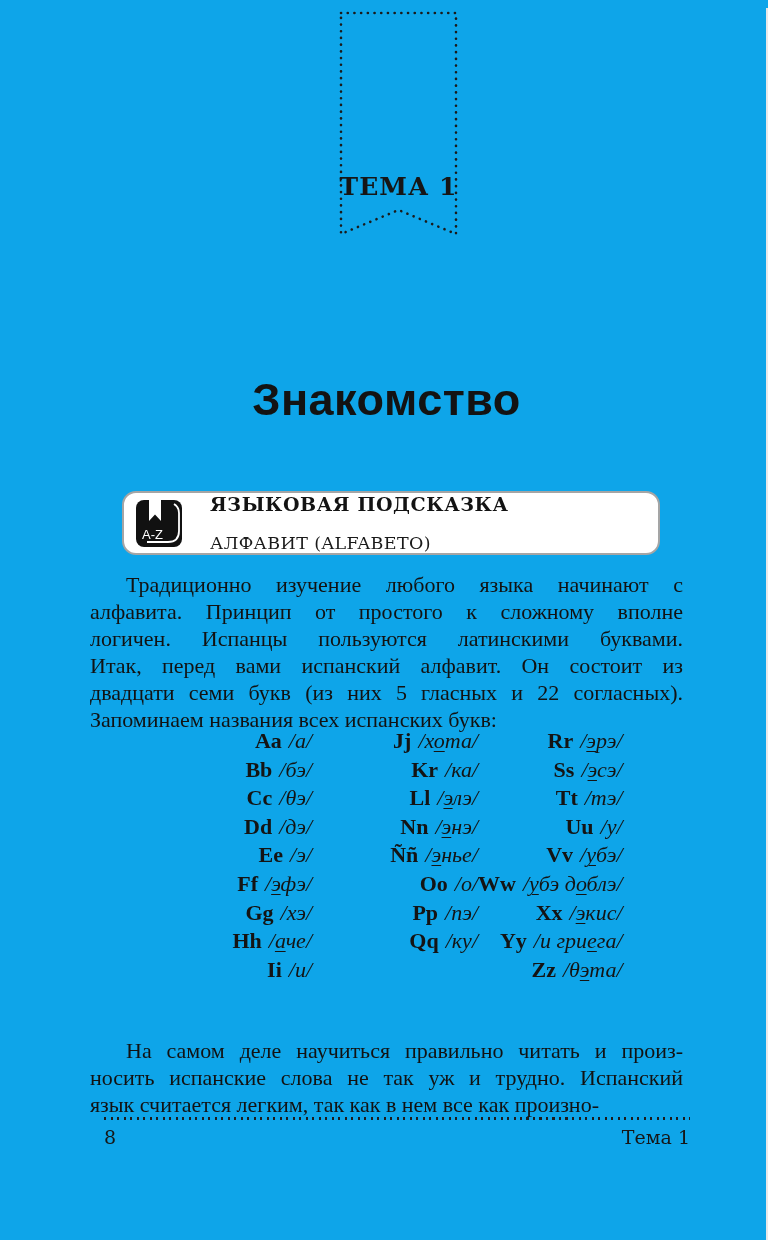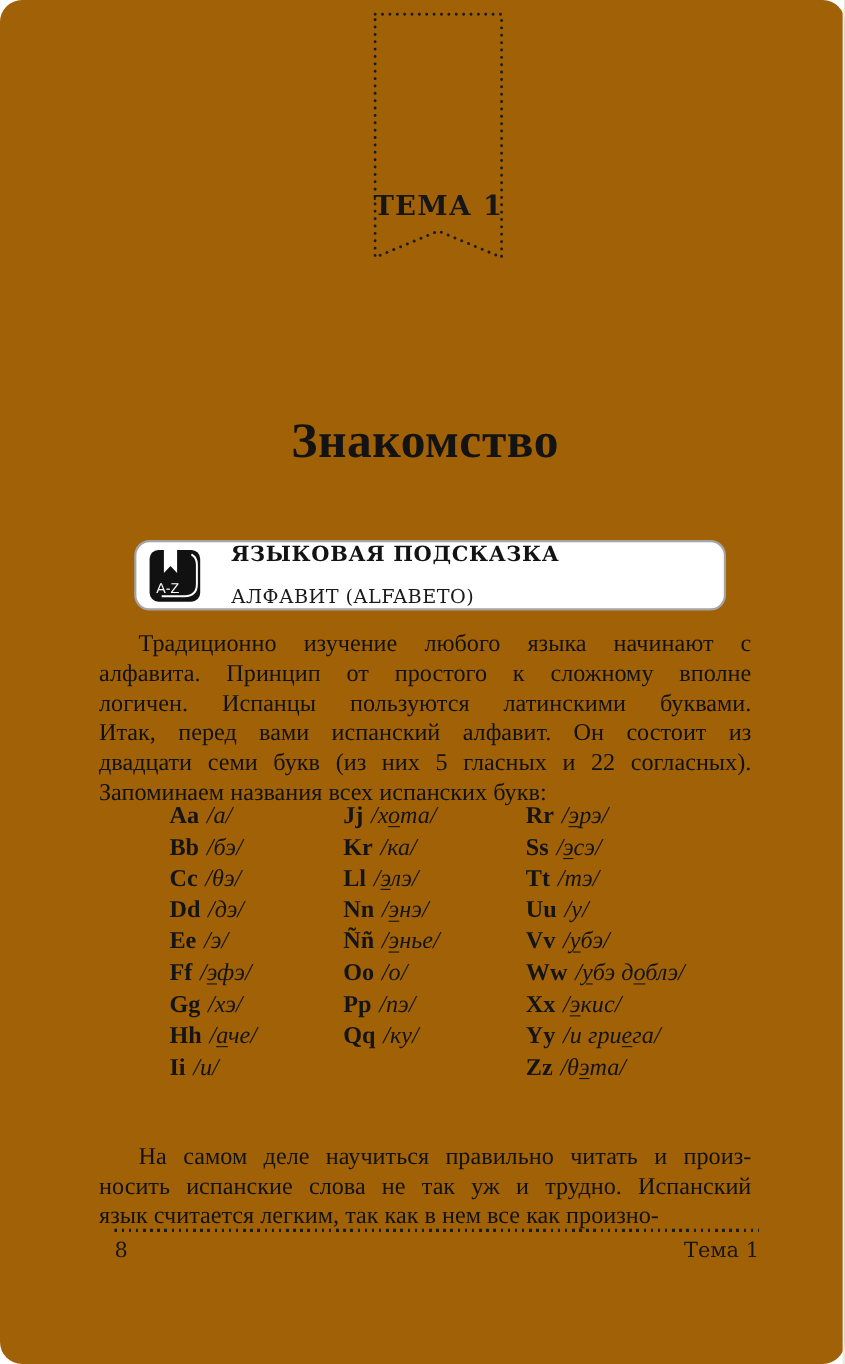--- a/index.html
+++ b/index.html
@@ -1,35 +1,35 @@
 <!DOCTYPE html>
 <html><head>
 <meta charset="utf-8">
 <style>
   html,body{margin:0;padding:0;}
   body{
     width:768px;height:1240px;background:#ffffff;position:relative;
     font-family:"Liberation Serif", serif;color:#141414;overflow:hidden;
   }
-  .page{position:absolute;inset:0;background:#a16207;border-radius:20px;}
+  .page{position:absolute;inset:0;background:#0ea5e9;}
   .page-edge{position:absolute;right:0;top:8px;bottom:0;width:2px;background:#e9e9e9;}
 
   
   .ribbon{position:absolute;left:339px;top:0;width:119px;height:244px;}
   .ribbon svg{position:absolute;left:0;top:0;}
   .ribbon-label{
     position:absolute;left:0;top:172px;width:100%;text-align:center;
     font-family:"DejaVu Serif", serif;font-weight:bold;font-size:25px;
     letter-spacing:1px;color:#161616;
   }
 
   
   .title{
     position:absolute;left:90px;top:374px;width:593px;margin:0;text-align:center;
-    font-family:Liberation Serif, serif;font-weight:bold;font-size:45px;color:#131313;
+    font-family:Liberation Sans, sans-serif;font-weight:bold;font-size:45px;color:#131313;
     letter-spacing:0.5px;
   }
   .subtitle{
     position:absolute;left:90px;top:429px;width:593px;margin:0;text-align:center;
     font-family:"DejaVu Serif", serif;font-weight:normal;font-size:29px;color:#1a1a1a;
   }
 
   
   .hintbox{
     position:absolute;left:122px;top:491px;width:534px;height:60px;
@@ -51,21 +51,21 @@
   .para{position:absolute;left:90px;width:593px;font-size:22px;line-height:27px;color:#121212;}
   .para .line{text-align:justify;text-align-last:justify;}
   .para .line.last{text-align:left;text-align-last:left;}
   .para .line.indent{text-indent:36px;}
   #para-intro{top:571px;}
   #para-outro{top:1017px;margin-top:20px;}
 
   
   .alphabet{position:absolute;left:90px;top:727px;width:620px;padding-left:64px;
     box-sizing:border-box;display:flex;}
-  .alpha-col{flex:0 0 auto;}
+  .alpha-col{flex:0 0 auto;text-align:right;}
   .alpha-col:nth-child(1){width:158px;}
   .alpha-col:nth-child(2){width:166px;}
   .alpha-entry{line-height:28.6px;font-size:22px;white-space:nowrap;}
   .alpha-entry .letter{font-weight:bold;}
   .alpha-entry .name{font-style:italic;margin-left:7px;}
   .alpha-entry u{text-decoration:underline;text-underline-offset:3px;
     text-decoration-thickness:1.4px;}
 
   
   .footer-rule{

